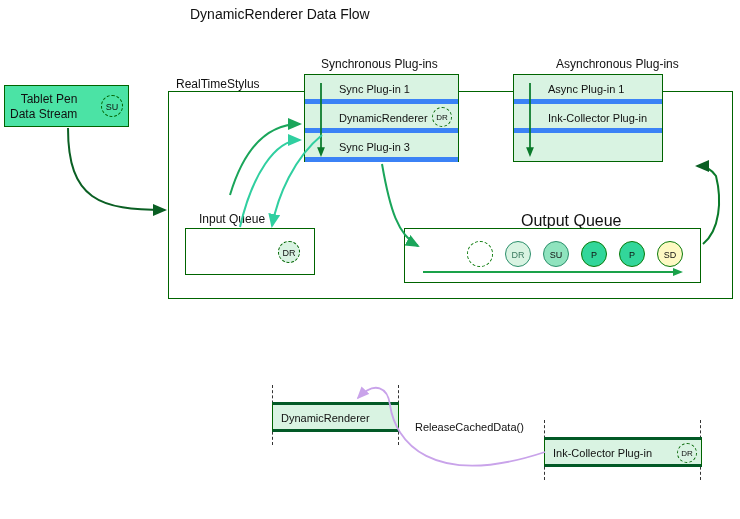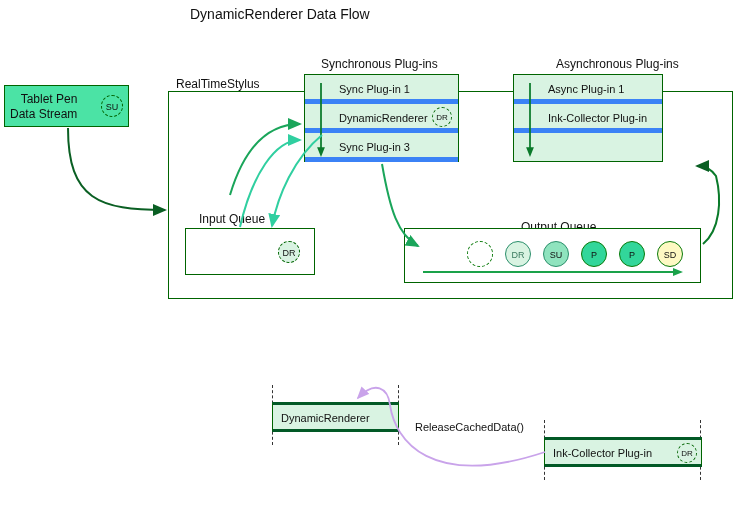--- a/index.html
+++ b/index.html
@@ -103,22 +103,22 @@
   }
   .iq-label {
     position: absolute;
     left: 199px;
     top: 212px;
     font-size: 12px;
   }
   .oq-label {
     position: absolute;
     left: 521px;
-    top: 220px;
-    font-size: 12px;
+    top: 212px;
+    font-size: 16px;
   }
   .white-box {
     background: #ffffff;
   }
   .q-circle {
     position: absolute;
     top: 12px;
     width: 26px;
     height: 26px;
     border-radius: 50%;

